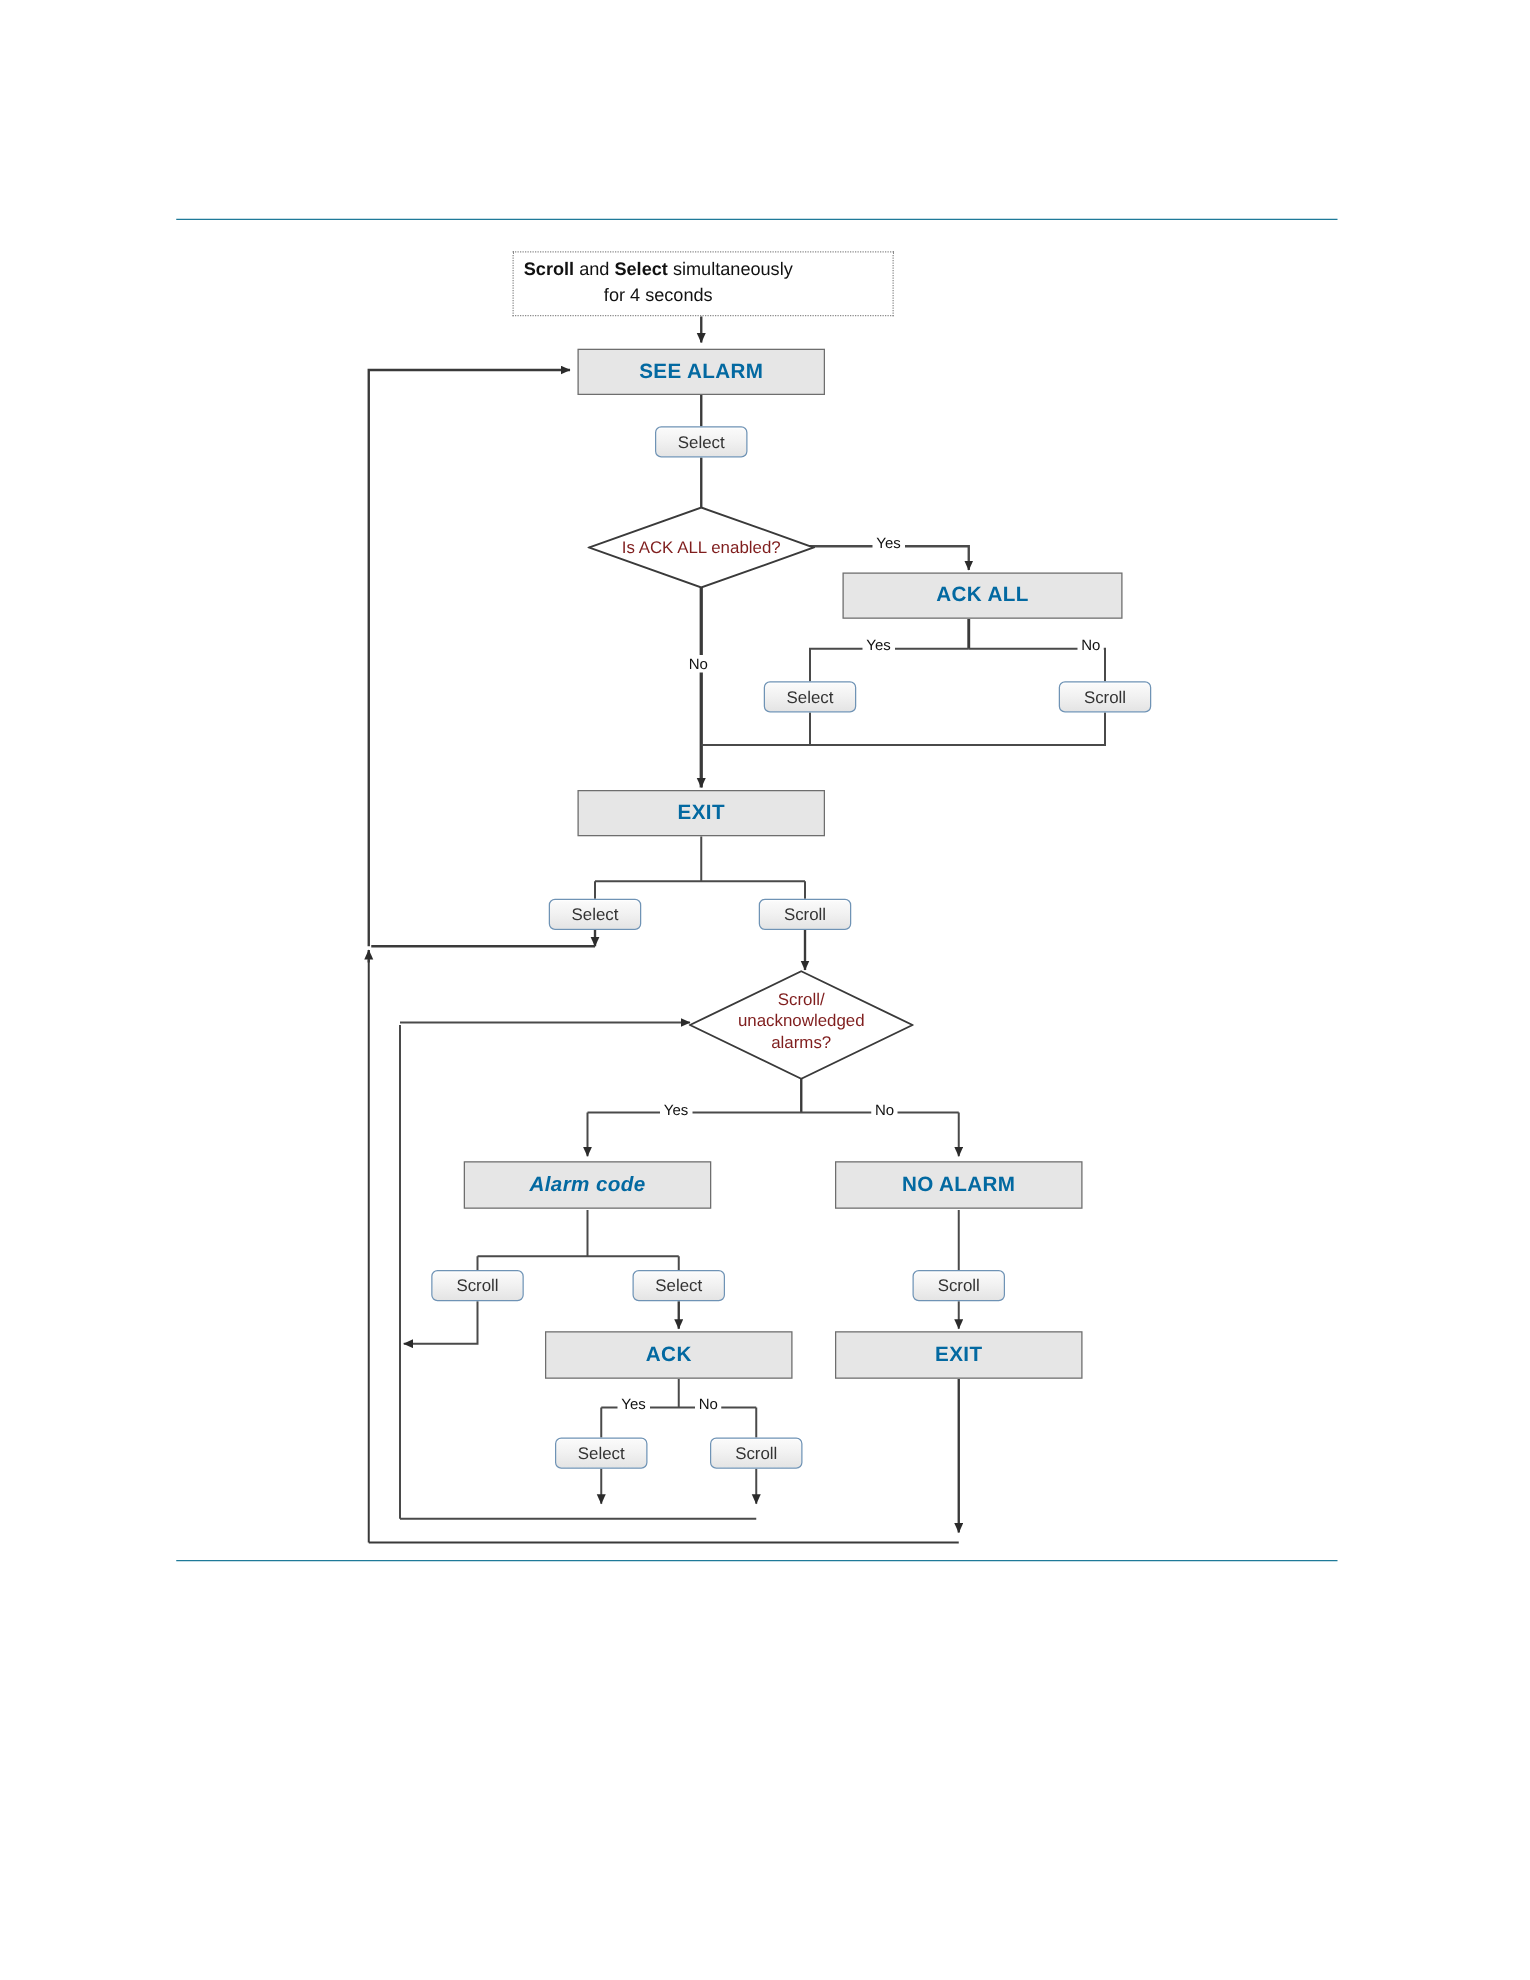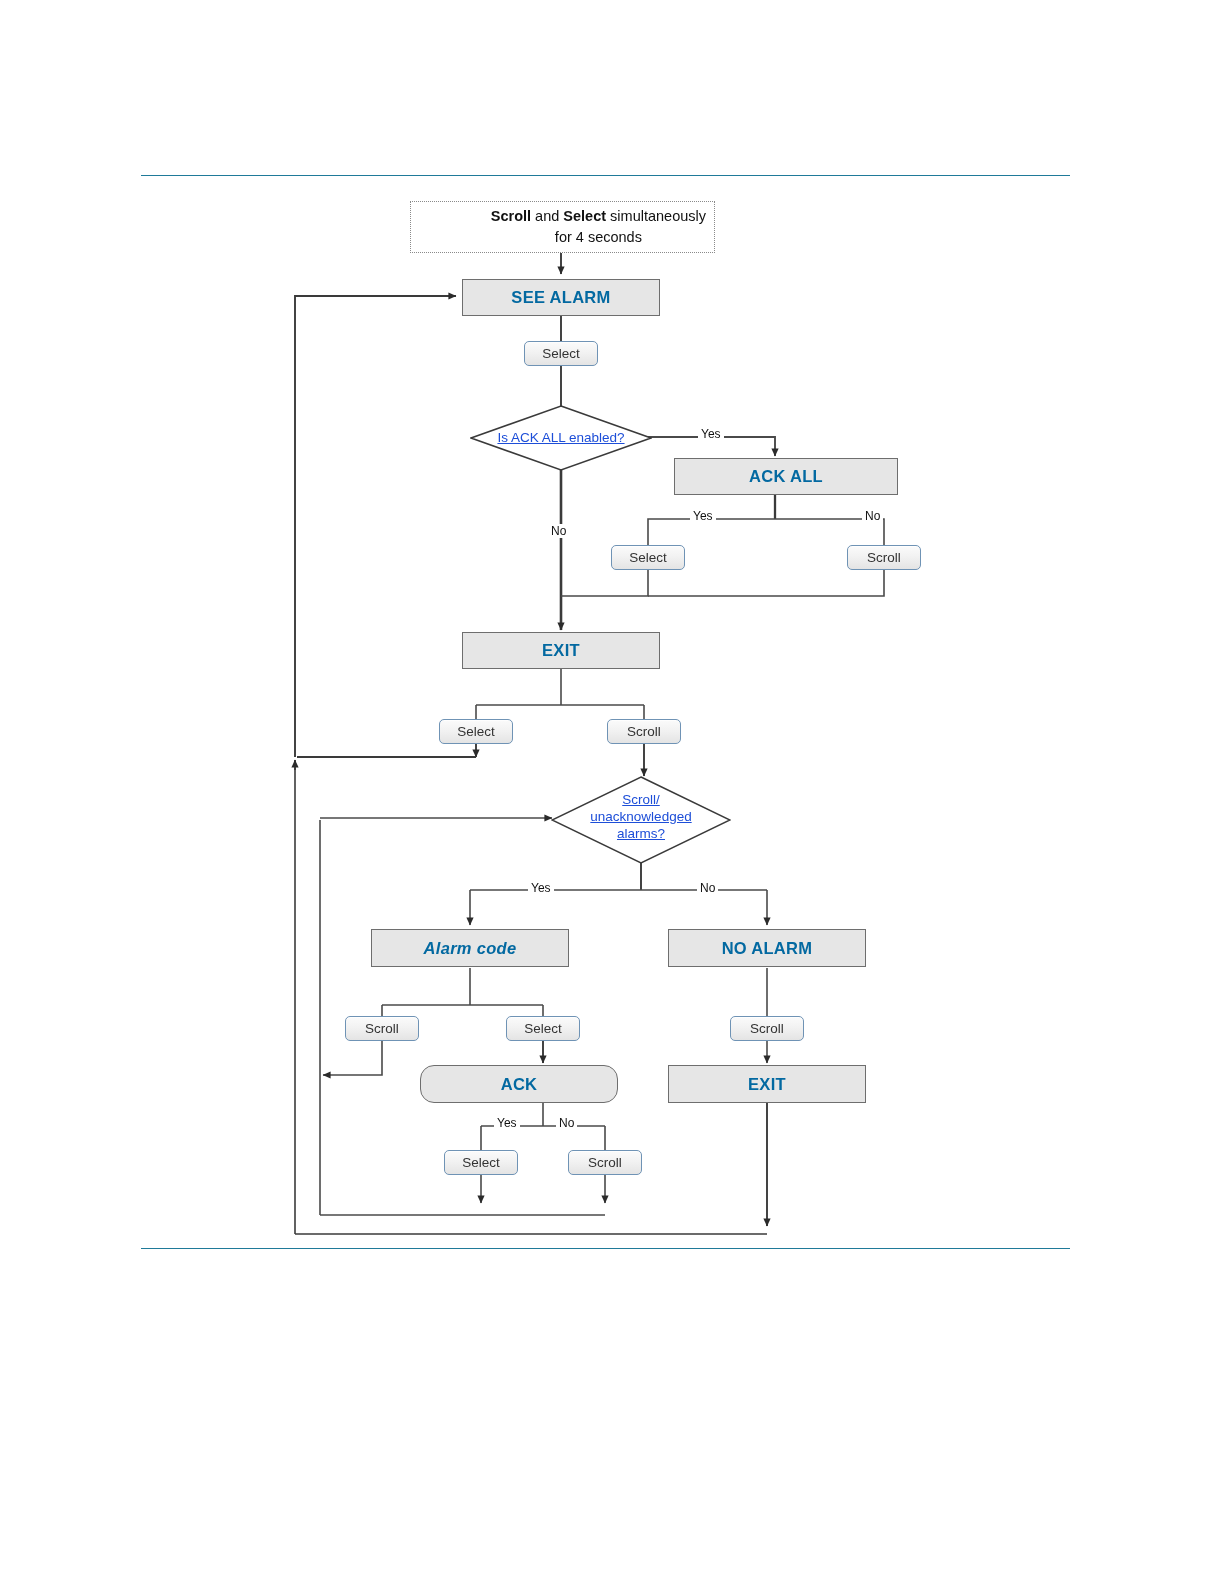--- a/index.html
+++ b/index.html
@@ -49,39 +49,38 @@
     box-shadow:0 1px 0 rgba(255,255,255,.7) inset;
   }
 
   .note{
     border:1.4px dotted #8a8a8a;
     background:#ffffff;
     color:#111;
     font-size:14.5px;
     line-height:1.45;
     padding:4px 8px;
-    display:flex;align-items:center;justify-content:flex-end;
+    display:flex;align-items:center;justify-content:flex-start;
   }
 
   .dlabel{
     position:absolute;
     font-size:12px;
     color:#111;
     background:#ffffff;
     padding:0 3px;
     white-space:nowrap;
   }
   .dtext{
     position:absolute;
     font-size:13.5px;
-    color:#1d4ed8;
+    color:#7f1d1d;
     text-align:center;
     line-height:1.25;
     white-space:nowrap;
-    text-decoration:underline;
   }
   .dtext.multi{white-space:normal;}
 </style>
 </head>
 <body>
 
 <div id="page">
 
   <div class="rule" id="rule-top"></div>
   <div class="rule" id="rule-bottom"></div>
@@ -213,21 +212,21 @@
   <div class="dlabel" style="left:697px;top:881px;">No</div>
 
   <div class="node proc italic" style="left:371px;top:929px;width:198px;height:38px;">Alarm code</div>
 
   <div class="node proc" style="left:668px;top:929px;width:198px;height:38px;">NO ALARM</div>
 
   <div class="node btn" style="left:345px;top:1016px;width:74px;height:25px;">Scroll</div>
   <div class="node btn" style="left:506px;top:1016px;width:74px;height:25px;">Select</div>
   <div class="node btn" style="left:730px;top:1016px;width:74px;height:25px;">Scroll</div>
 
-  <div class="node proc" style="left:420px;top:1065px;width:198px;height:38px;border-radius:14px;">ACK</div>
+  <div class="node proc" style="left:436px;top:1065px;width:198px;height:38px;">ACK</div>
 
   <div class="node proc" style="left:668px;top:1065px;width:198px;height:38px;">EXIT</div>
 
   <div class="dlabel" style="left:494px;top:1116px;">Yes</div>
   <div class="dlabel" style="left:556px;top:1116px;">No</div>
 
   <div class="node btn" style="left:444px;top:1150px;width:74px;height:25px;">Select</div>
   <div class="node btn" style="left:568px;top:1150px;width:74px;height:25px;">Scroll</div>
 
 </div>

